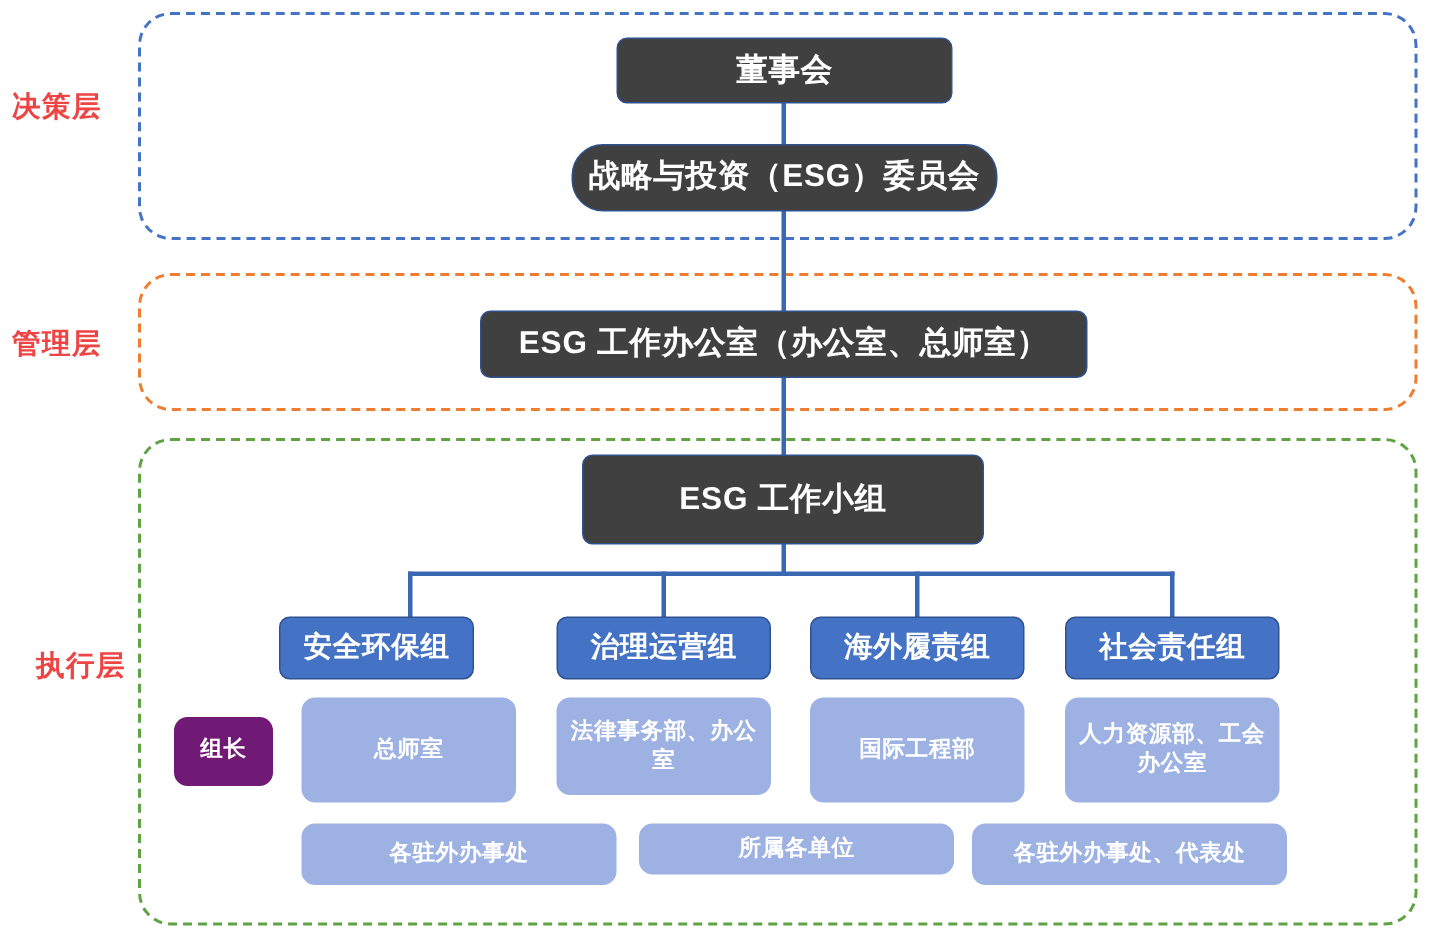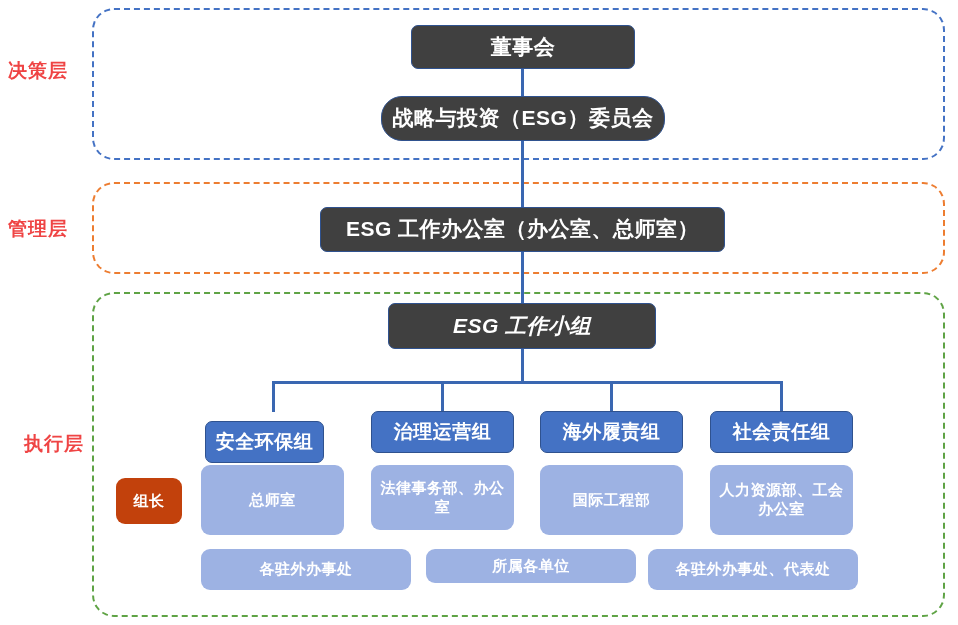--- a/index.html
+++ b/index.html
@@ -79,25 +79,26 @@
     border: 1.5px solid #2F528F;
     font-size: 19px;
   }
   .node-light {
     background: #9DB2E3;
     border: none;
     font-size: 15px;
     border-radius: 9px;
   }
   .node-gray {
-    background: #c2410c;
+    background: #701a75;
     border: none;
     color: #ffffff;
     font-size: 15px;
     border-radius: 9px;
+    font-family: Liberation Mono, monospace;
   }
 </style>
 </head>
 <body>
 
 <div id="canvas">
 
   <div class="layer-box layer-decision" style="border-color: rgb(68, 114, 196);"></div>
   <div class="layer-box layer-manage" style="border-color: rgb(237, 125, 49);"></div>
   <div class="layer-box layer-execute" style="border-color: rgb(95, 163, 69);"></div>
@@ -120,25 +121,25 @@
   <div class="conn conn-v" style="left: 441px; top: 381px; height: 31px; background: rgb(58, 103, 177);"></div>
   <div class="conn conn-v" style="left: 610px; top: 381px; height: 31px; background: rgb(58, 103, 177);"></div>
   <div class="conn conn-v" style="left: 780px; top: 381px; height: 31px; background: rgb(58, 103, 177);"></div>
 
   <div class="node node-primary" style="left:411px; top:25px; width:224px; height:44px;">董事会</div>
 
   <div class="node node-primary" style="left:381px; top:96px; width:284px; height:45px;border-radius:21px;">战略与投资（ESG）委员会</div>
 
   <div class="node node-primary" style="left:320px; top:207px; width:405px; height:45px;">ESG 工作办公室（办公室、总师室）</div>
 
-  <div class="node node-primary" style="left:388px; top:303px; width:268px; height:46px;font-style:italic;">ESG 工作小组</div>
+  <div class="node node-primary" style="left:388px; top:303px; width:268px; height:60px;">ESG 工作小组</div>
 
   <div class="node node-gray" style="left:116px; top:478px; width:66px; height:46px;">组长</div>
 
-  <div class="node node-group" style="left:205px; top:411px; width:119px; height:42px;margin-top:10px;">安全环保组</div>
+  <div class="node node-group" style="left:186px; top:411px; width:130px; height:42px;">安全环保组</div>
   <div class="node node-group" style="left:371px; top:411px; width:143px; height:42px;">治理运营组</div>
   <div class="node node-group" style="left:540px; top:411px; width:143px; height:42px;">海外履责组</div>
   <div class="node node-group" style="left:710px; top:411px; width:143px; height:42px;">社会责任组</div>
 
   <div class="node node-light" style="left:201px; top:465px; width:143px; height:70px;">总师室</div>
   <div class="node node-light" style="left:371px; top:465px; width:143px; height:65px;">法律事务部、办公室</div>
   <div class="node node-light" style="left:540px; top:465px; width:143px; height:70px;">国际工程部</div>
   <div class="node node-light" style="left:710px; top:465px; width:143px; height:70px;">人力资源部、工会办公室</div>
 
   <div class="node node-light" style="left:201px; top:549px; width:210px; height:41px;">各驻外办事处</div>

